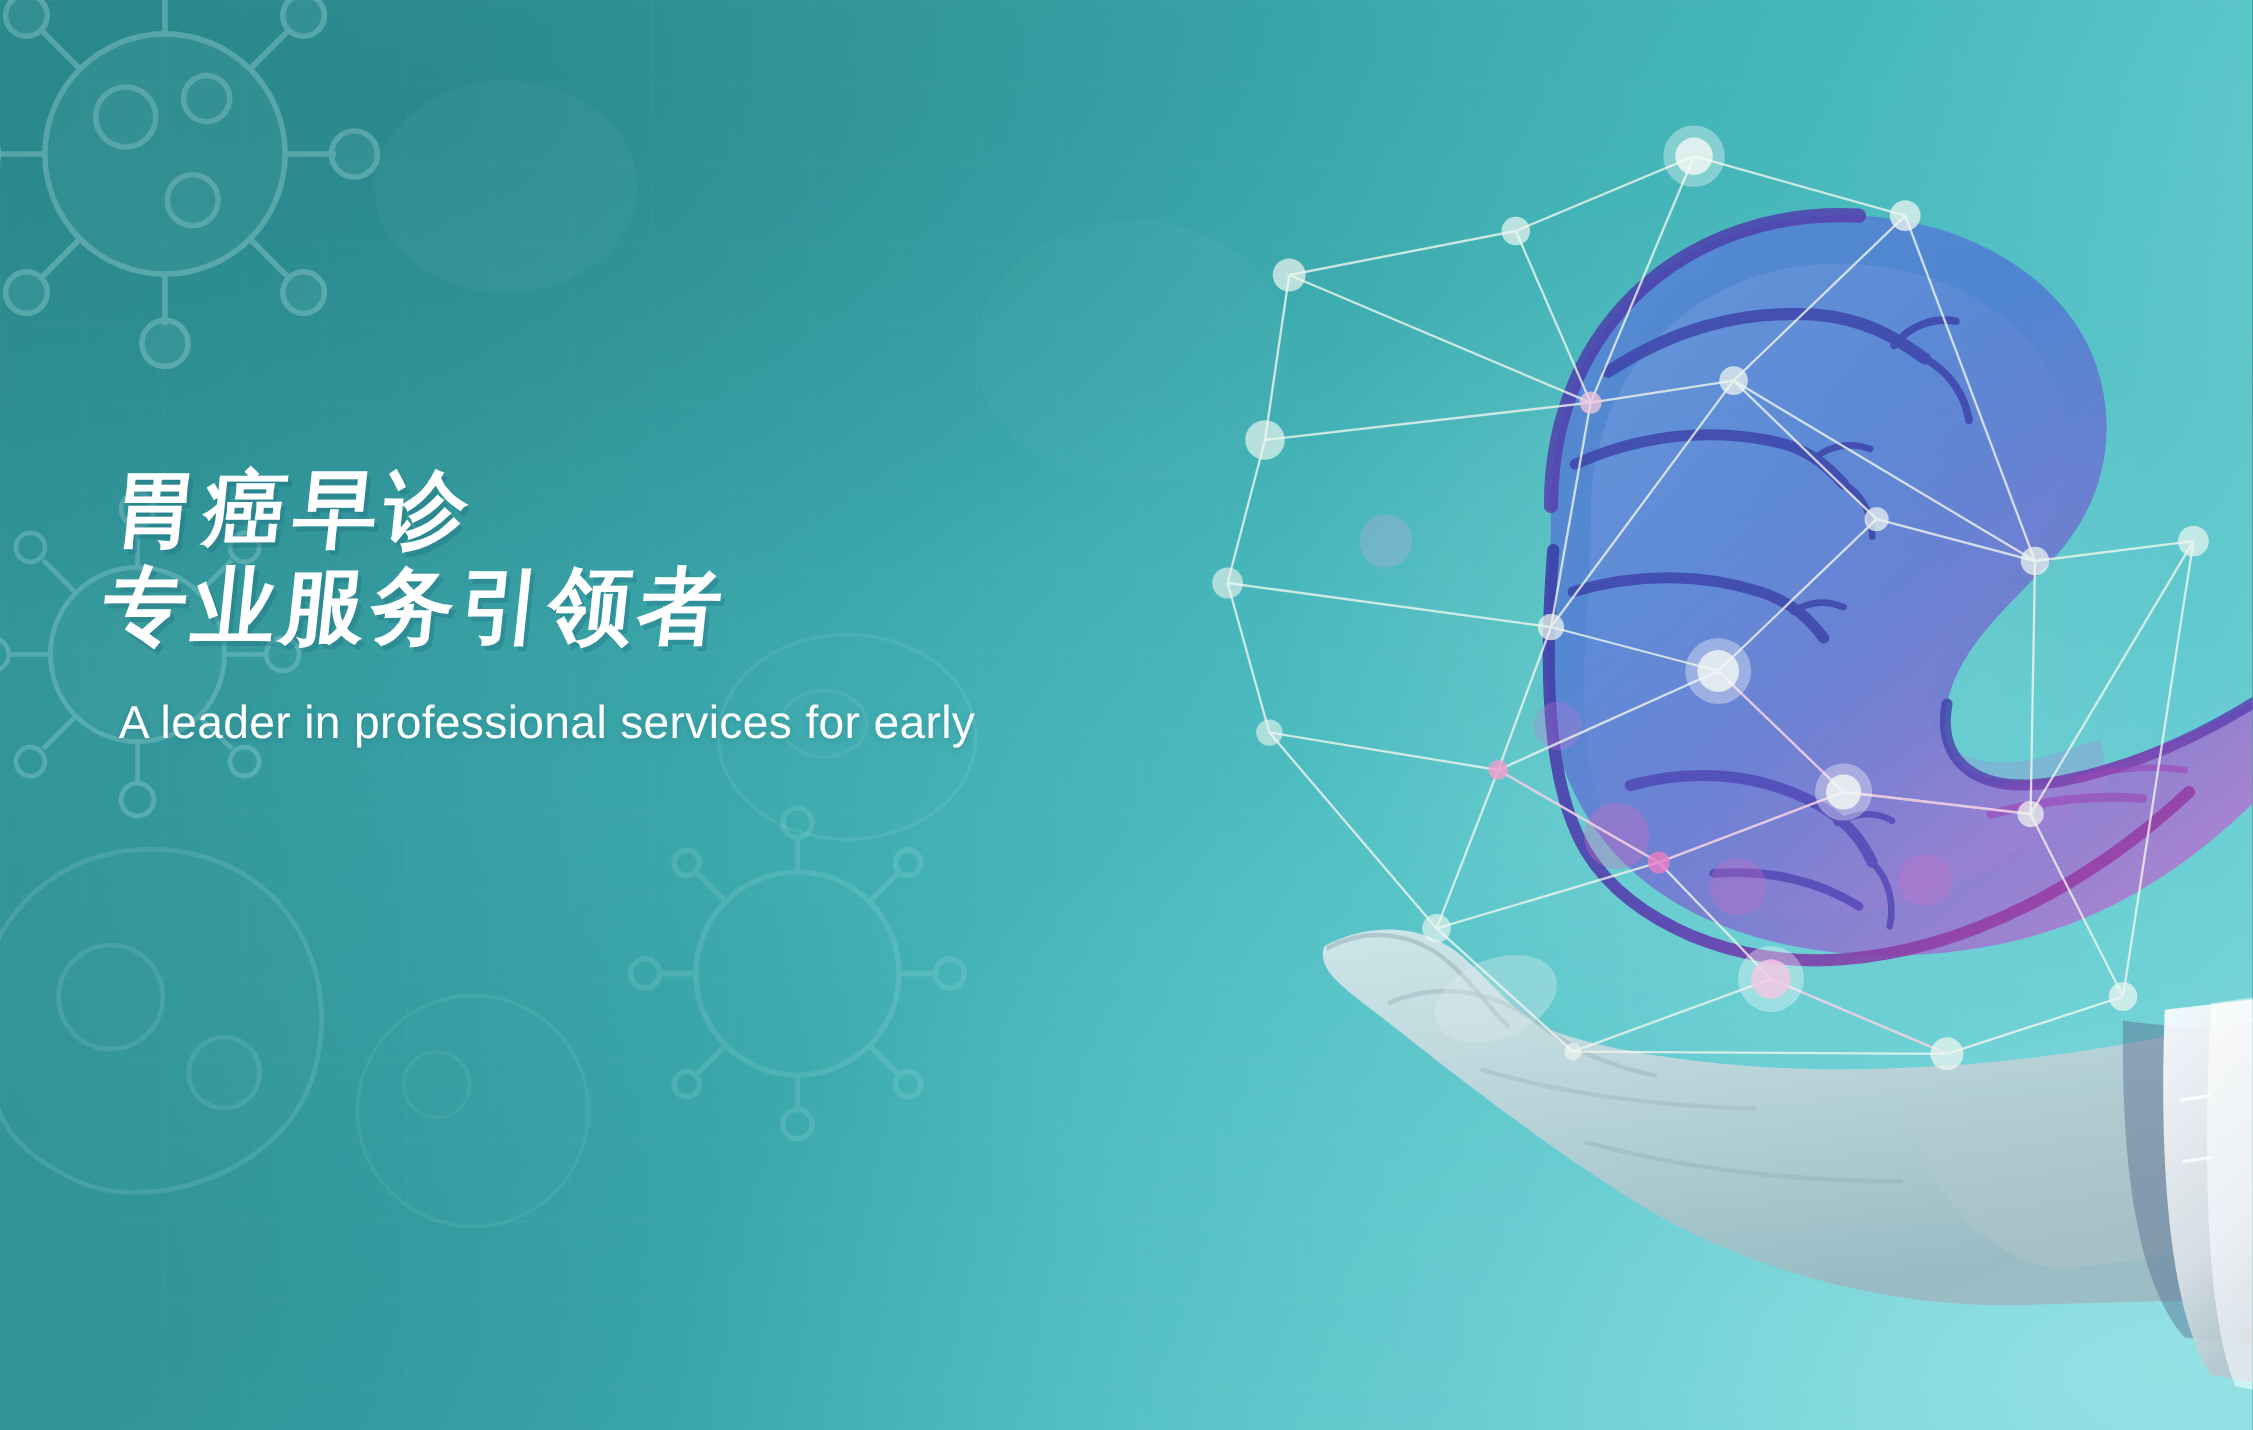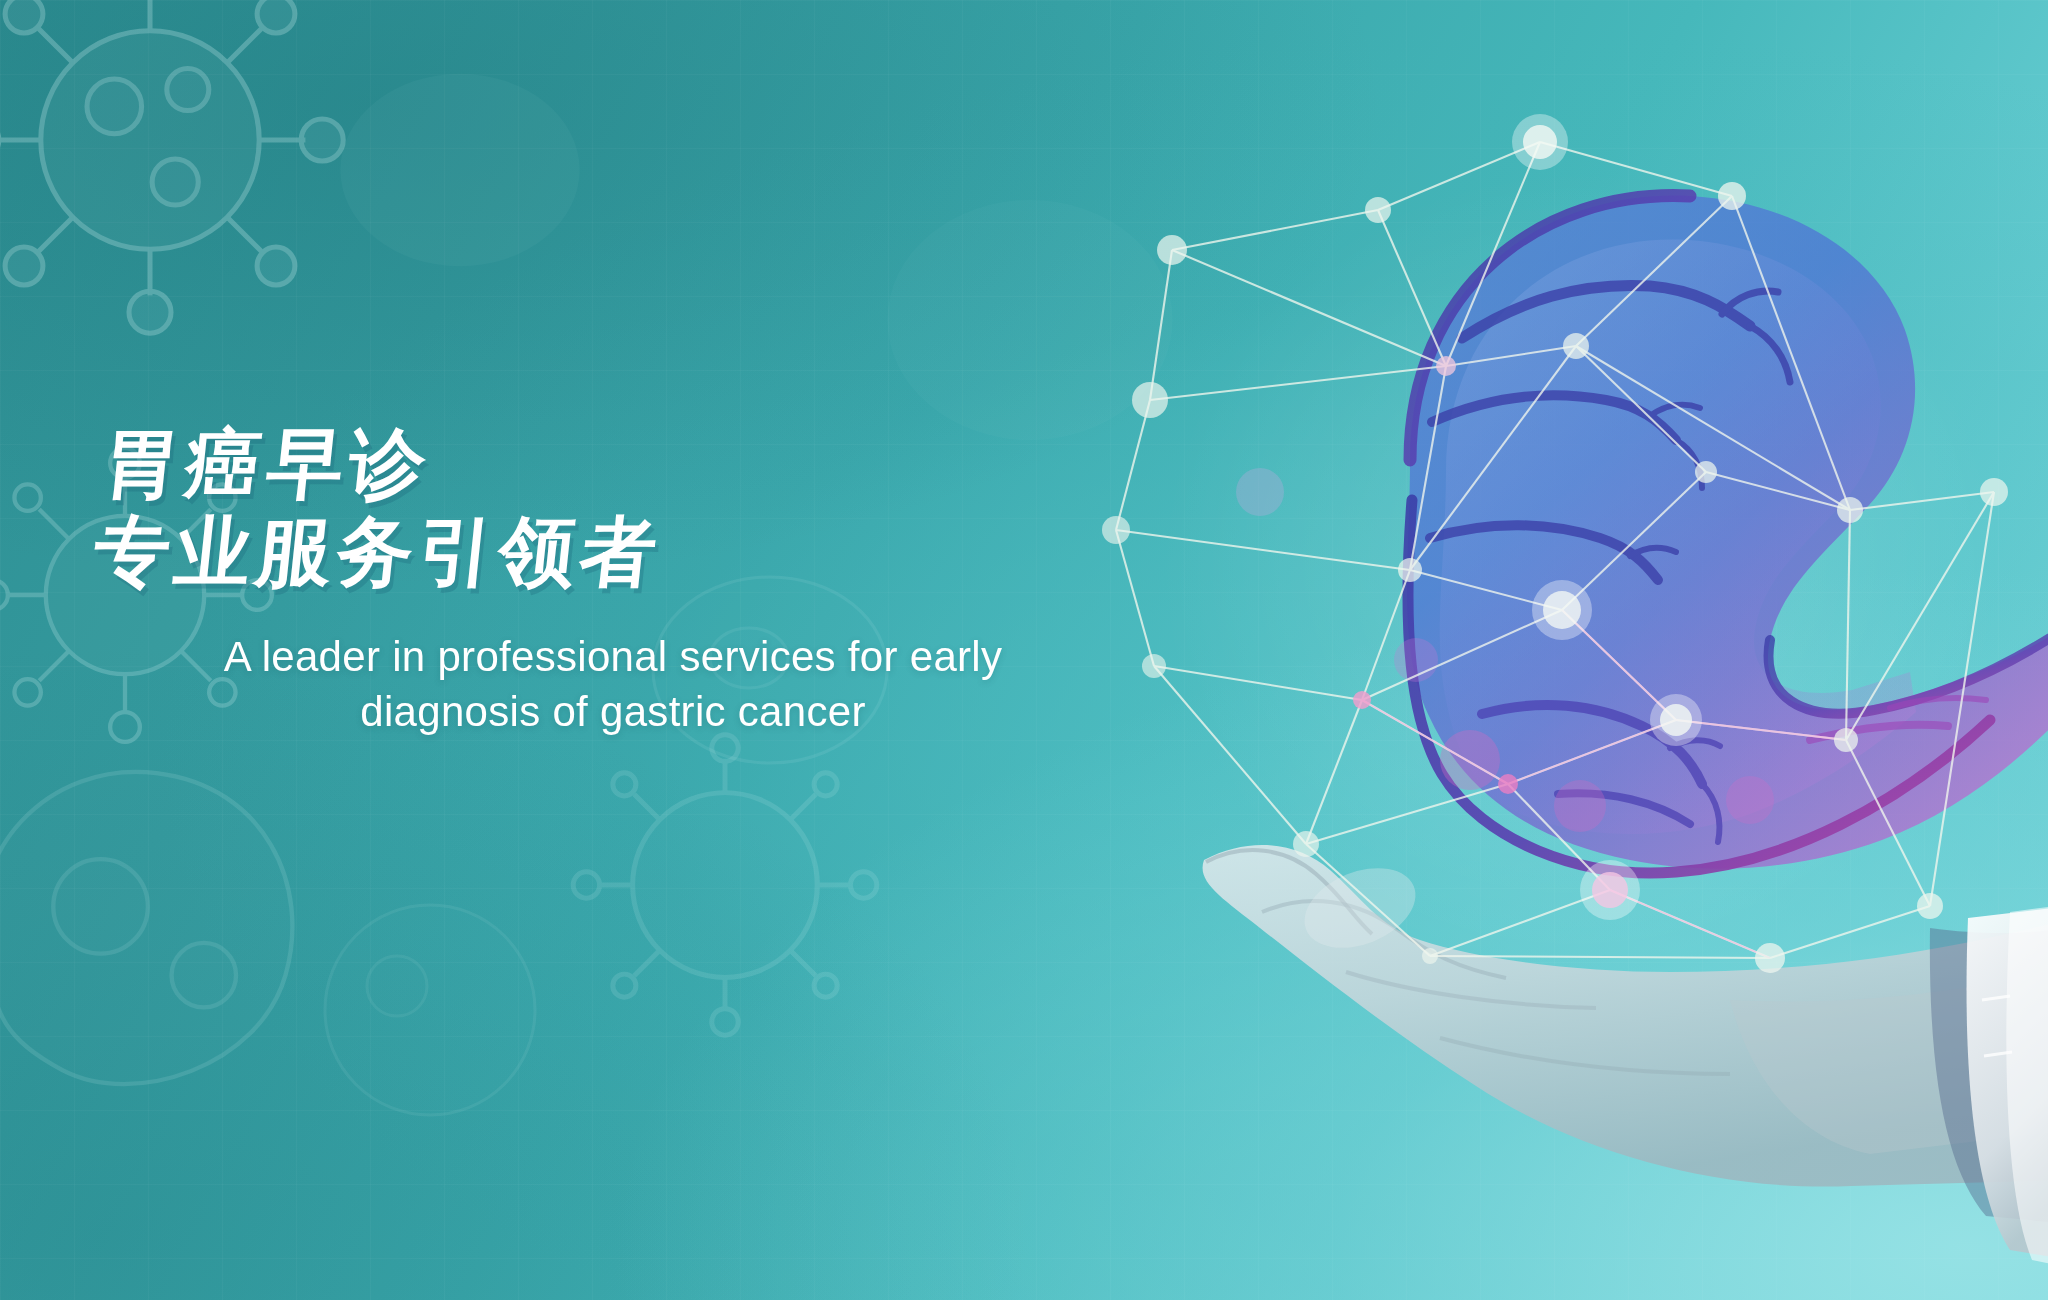--- a/index.html
+++ b/index.html
@@ -68,21 +68,20 @@
 
   .subtitle{
     margin-top:34px;
     color:#ffffff;
     font-size:42px;
     line-height:1.30;
     font-weight:400;
     letter-spacing:.3px;
     max-width:1010px;
     text-shadow:0 2px 6px rgba(20,80,90,0.22);
-    text-align:center;
   }
   .subtitle .s-line{display:block;}
 
   
   .illus{
     position:absolute;
     left:1110px; top:100px;
     width:960px; height:1200px;
     pointer-events:none;
   }
@@ -427,17 +426,16 @@
     </svg>
   </div>
 
   <div class="copy">
     <div class="headline">
       <div class="l1">胃癌早诊</div>
       <div class="l2">专业服务引领者</div>
     </div>
     <div class="subtitle">
       <span class="s-line">A leader in professional services for early</span>
-      <span class="s-line">diagnosis of gastric cancer</span>
     </div>
   </div>
 
 </div>
 
 </body></html>

